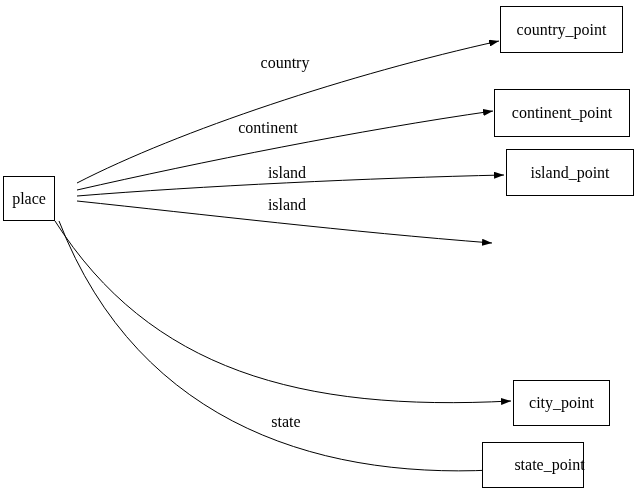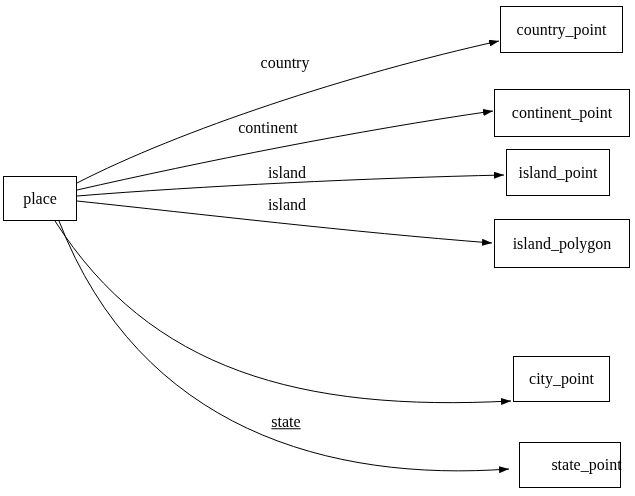--- a/index.html
+++ b/index.html
@@ -42,34 +42,34 @@
   }
   .edge-label {
     position: absolute;
     transform: translate(-50%, -50%);
     font-size: 16px;
     line-height: 19.5px;
     text-align: right;
     white-space: pre-line;
   }
   
-  #node-place          { left: 3px;   top: 176px; width: 74px;  height: 45px; }
+  #node-place          { left: 3px;   top: 176px; width: 52px;  height: 45px; }
   #node-country-point  { left: 500px; top: 6px;   width: 123px; height: 47px; }
   #node-continent-point{ left: 494px; top: 89px;  width: 136px; height: 48px; }
-  #node-island-point   { left: 506px; top: 149px; width: 104px; height: 47px; }
+  #node-island-point   { left: 506px; top: 149px; width: 128px; height: 47px; }
   #node-island-polygon { left: 494px; top: 219px; width: 136px; height: 49px; }
-  #node-city-point     { left: 513px; top: 356px; width: 97px;  height: 46px; }
-  #node-state-point    { left: 519px; top: 442px; width: 102px; height: 46px; padding-left: 33px; }
+  #node-city-point     { left: 513px; top: 380px; width: 97px;  height: 46px; }
+  #node-state-point    { left: 482px; top: 442px; width: 102px; height: 46px; padding-left: 33px; }
   
   #label-country   { left: 285px; top: 63px;  }
   #label-continent { left: 268px; top: 128px; }
   #label-island-1  { left: 287px; top: 173px; }
   #label-island-2  { left: 287px; top: 205px; }
   #label-city      { left: 284px; top: 302px; }
-  #label-state     { left: 286px; top: 422px; text-decoration: underline; }
+  #label-state     { left: 286px; top: 422px; }
 </style>
 </head>
 <body>
 
 <div id="canvas">
 
   <svg id="edge-layer" viewBox="0 0 635 496" xmlns="http://www.w3.org/2000/svg">
     <defs>
       <marker id="arrowhead" markerUnits="userSpaceOnUse" markerWidth="10" markerHeight="7" refX="10" refY="3.5" orient="auto">
         <path d="M0,0 L10,3.5 L0,7 Z" fill="#000000"></path>
@@ -80,21 +80,20 @@
     <path class="edge" d="M 77,196 C 200,186 370,178 504,175" marker-end="url(#arrowhead)"></path>
     <path class="edge" d="M 77,201 C 200,214 350,232 492,243" marker-end="url(#arrowhead)"></path>
     <path class="edge" d="M 55,221 C 150,370 300,412 511,401" marker-end="url(#arrowhead)"></path>
     <path class="edge" d="M 59,221 C 140,430 330,482 509,469" marker-end="url(#arrowhead)"></path>
   </svg>
 
   <div class="node" id="node-place">place</div>
   <div class="node" id="node-country-point">country_point</div>
   <div class="node" id="node-continent-point">continent_point</div>
   <div class="node" id="node-island-point">island_point</div>
-  <div class="node" id="node-island-polygon">island_polygon</div>
   <div class="node" id="node-city-point">city_point</div>
   <div class="node" id="node-state-point">state_point</div>
 
   <div class="edge-label" id="label-country">country</div>
   <div class="edge-label" id="label-continent">continent</div>
   <div class="edge-label" id="label-island-1">island</div>
   <div class="edge-label" id="label-island-2">island</div>
   <div class="edge-label" id="label-state">state</div>
 
 </div>

